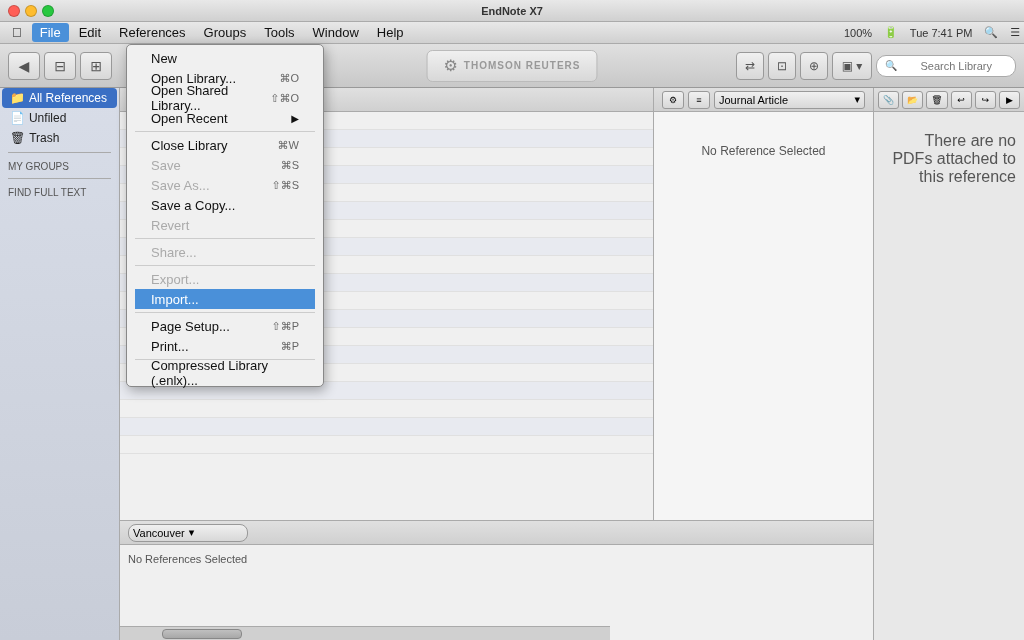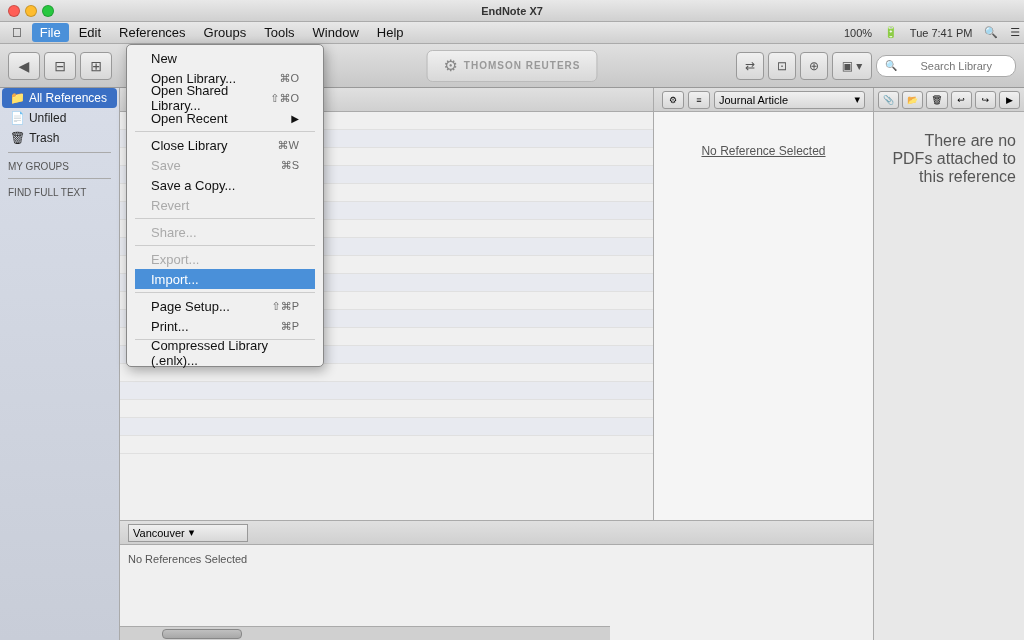--- a/index.html
+++ b/index.html
@@ -303,21 +303,20 @@
       align-items: center;
       justify-content: space-between;
       cursor: pointer;
     }
     #detail-no-ref {
       padding: 12px;
       font-size: 12px;
       color: #555;
       text-align: center;
       margin-top: 20px;
-      text-decoration: underline;
     }
 
     
     #pdf-panel {
       width: 150px;
       background: #e8e8e8;
       display: flex;
       flex-direction: column;
     }
     #pdf-header {
@@ -382,21 +381,21 @@
       background: linear-gradient(to bottom, #e0e0e0, #d0d0d0);
       border-bottom: 1px solid #aaa;
       display: flex;
       align-items: center;
       padding: 0 8px;
       gap: 4px;
     }
     .bottom-select {
       background: linear-gradient(to bottom, #f0f0f0, #d8d8d8);
       border: 1px solid #999;
-      border-radius: 0;
+      border-radius: 8px;
       padding: 1px 4px;
       font-size: 11px;
       height: 18px;
       display: flex;
       align-items: center;
       gap: 4px;
       cursor: pointer;
       min-width: 120px;
     }
     #bottom-no-refs {
@@ -640,20 +639,24 @@
     <div class="menu-separator"></div>
 
     <div class="menu-entry">
       <span>Close Library</span>
       <span class="menu-shortcut">⌘W</span>
     </div>
     <div class="menu-entry disabled">
       <span>Save</span>
       <span class="menu-shortcut">⌘S</span>
     </div>
+    <div class="menu-entry disabled">
+      <span>Save As...</span>
+      <span class="menu-shortcut">⇧⌘S</span>
+    </div>
     <div class="menu-entry">
       <span>Save a Copy...</span>
       <span class="menu-shortcut"></span>
     </div>
     <div class="menu-entry disabled">
       <span>Revert</span>
       <span class="menu-shortcut"></span>
     </div>
     <div class="menu-separator"></div>
 

